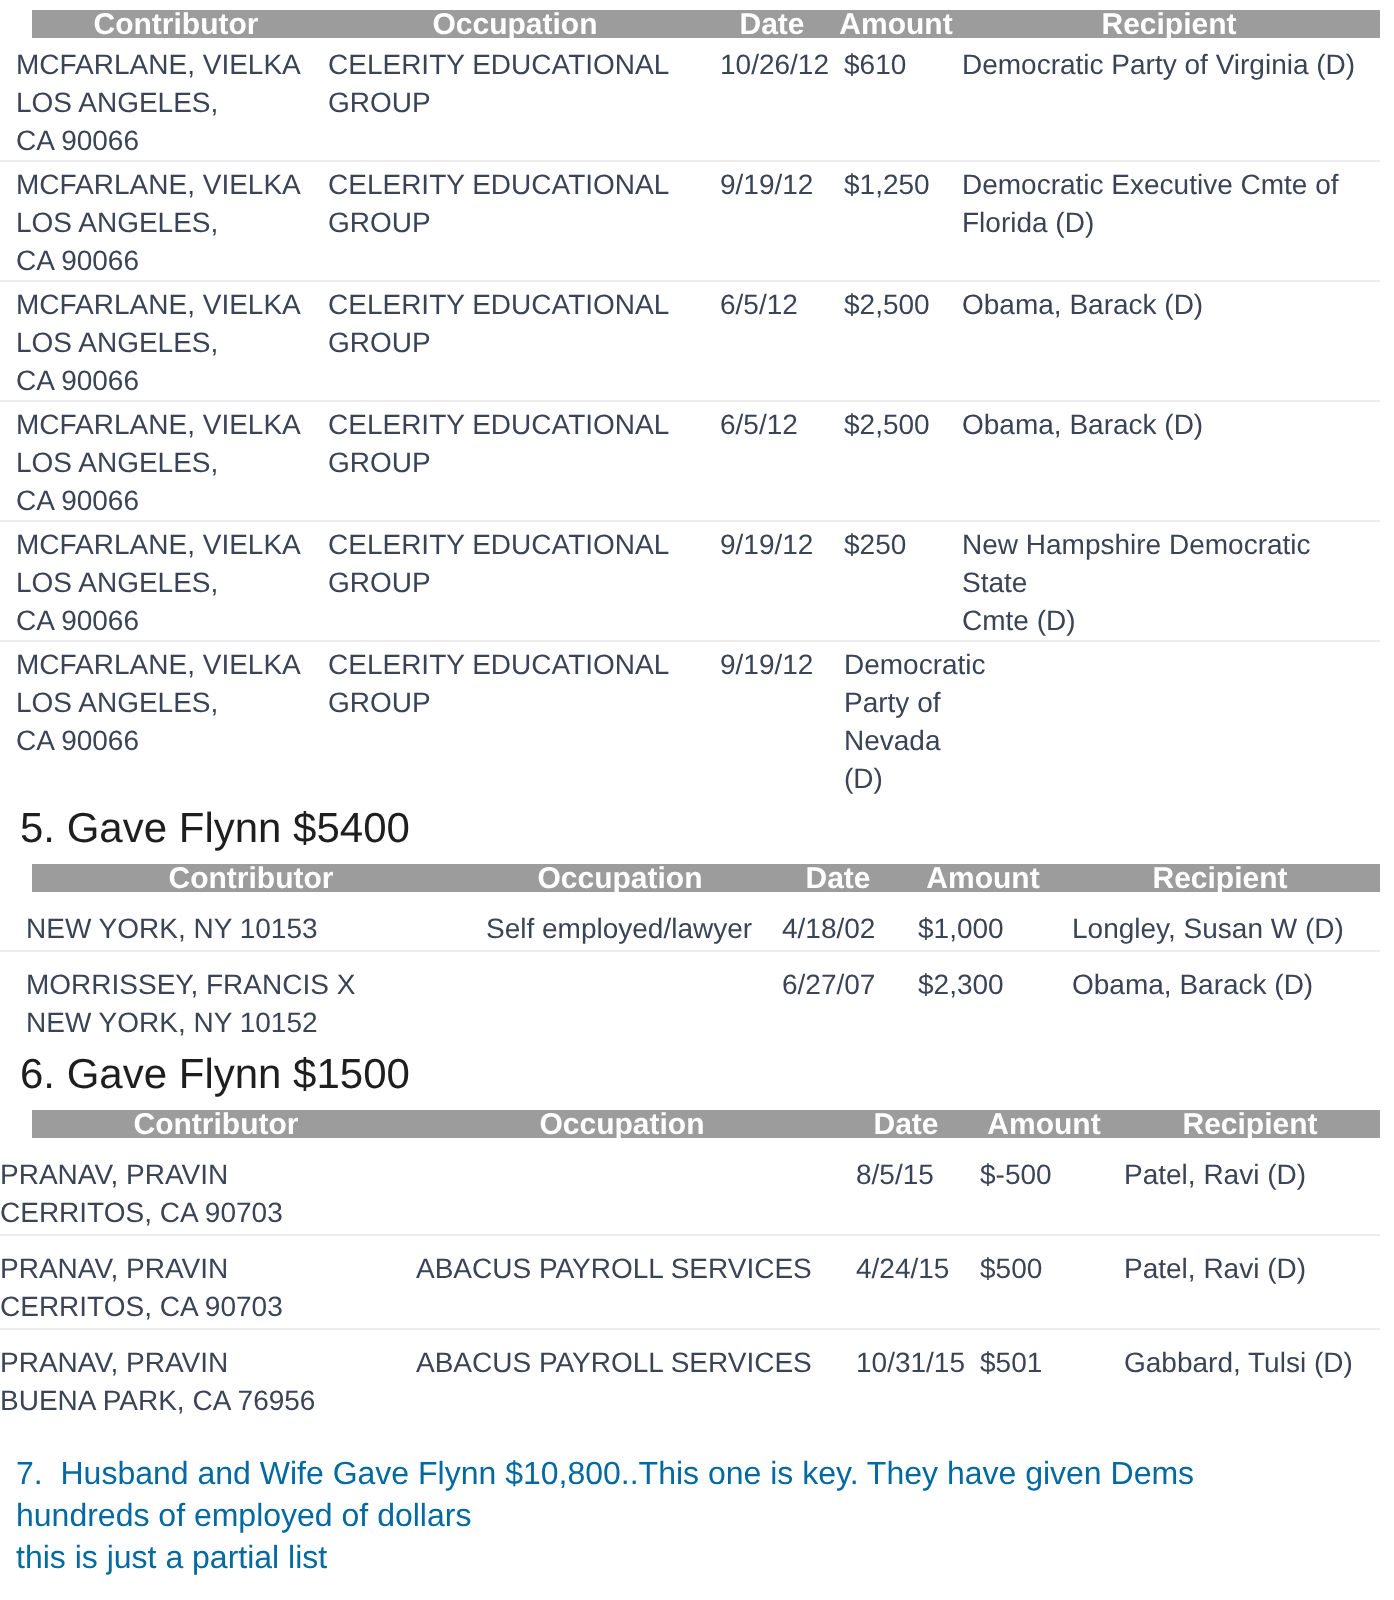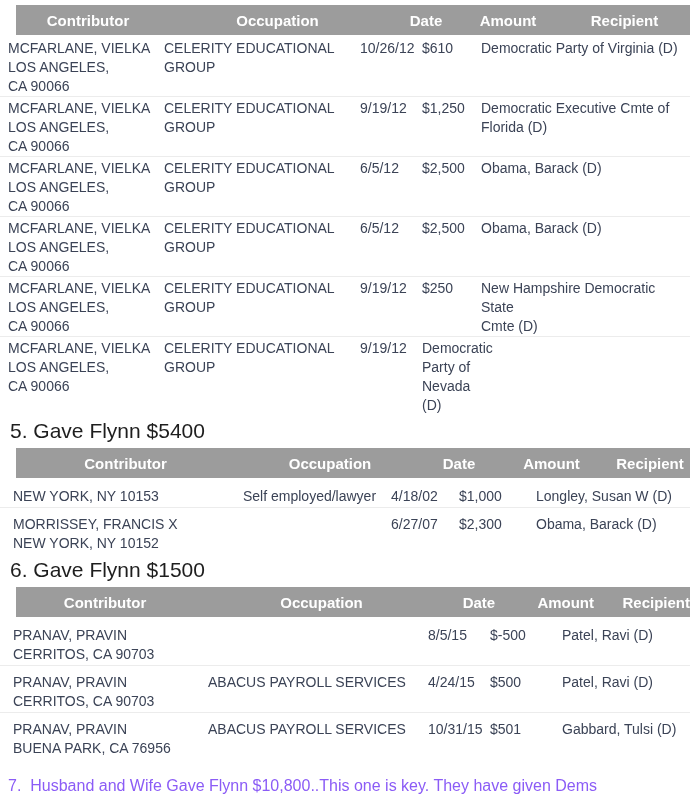--- a/index.html
+++ b/index.html
@@ -5,24 +5,23 @@
   * { margin:0; padding:0; box-sizing:border-box; }
   html,body { background:#ffffff; }
   .page {
     width:697px; min-height:800px; background:#ffffff;
     padding-top:5px;
     font-family:"Liberation Sans", sans-serif;
     color:#3b4356;
   }
   
   .thead {
-    display:flex; align-items:center; height:30px;
+    display:flex; align-items:center; height:14px;
     background:#9c9c9c;
     margin:0 7px 2px 16px;
-    gap:20px;
   }
   .th {
     color:#ffffff; font-weight:bold; font-size:15px;
     text-align:center; white-space:nowrap;
   }
   .t1 .th:nth-child(1){width:144px} .t1 .th:nth-child(2){width:195px}
   .t1 .th:nth-child(3){width:62px}  .t1 .th:nth-child(4){width:62px}
   .t1 .th:nth-child(5){flex:1}
   .t2 .th:nth-child(1){width:219px} .t2 .th:nth-child(2){width:150px}
   .t2 .th:nth-child(3){width:68px}  .t2 .th:nth-child(4){width:77px}
@@ -43,33 +42,33 @@
   .t1 .cell:nth-child(1){padding-left:8px}
   .t1 .cell:nth-child(2){padding-left:4px}
   .t1 .cell:nth-child(3){padding-left:5px}
   .t1 .cell:nth-child(4){padding-left:5px}
   .t1 .cell:nth-child(5){padding-left:2px}
   .t2 .cell:nth-child(1){padding-left:13px}
   .t2 .cell:nth-child(2){padding-left:8px}
   .t2 .cell:nth-child(3){padding-left:6px}
   .t2 .cell:nth-child(4){padding-left:6px}
   .t2 .cell:nth-child(5){padding-left:6px}
-  .t3 .cell:nth-child(1){padding-left:13px}
+  .t3 .cell:nth-child(1){}
   .t3 .cell:nth-child(2){padding-left:8px}
   .t3 .cell:nth-child(3){padding-left:6px}
   .t3 .cell:nth-child(4){padding-left:6px}
   .t3 .cell:nth-child(5){padding-left:2px}
   
   .section-heading {
     font-size:21px; color:#1e1e1e;
     margin:4px 0 5px 10px;
   }
   .footer { margin:16px 0 0 8px; }
   .footer-line {
-    font-size:16px; line-height:21px; color:#8b5cf6;
+    font-size:16px; line-height:21px; color:#0369a1;
     white-space:pre-wrap;
   }
 </style>
 </head>
 <body>
 
 <div class="page">
 
   <div class="table t1">
     <div class="thead">

